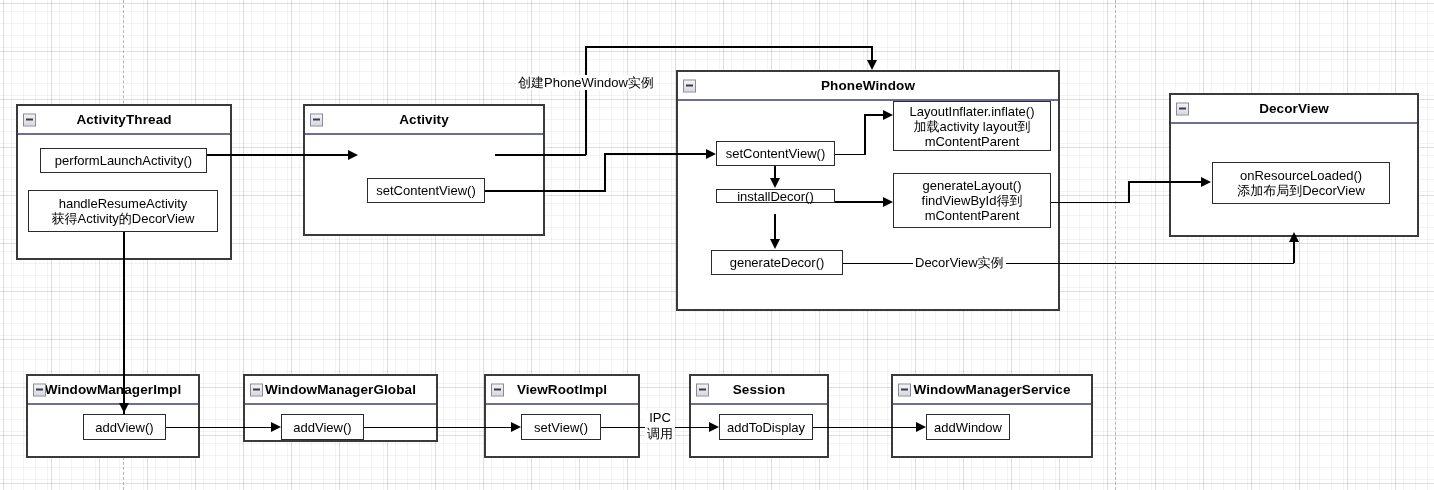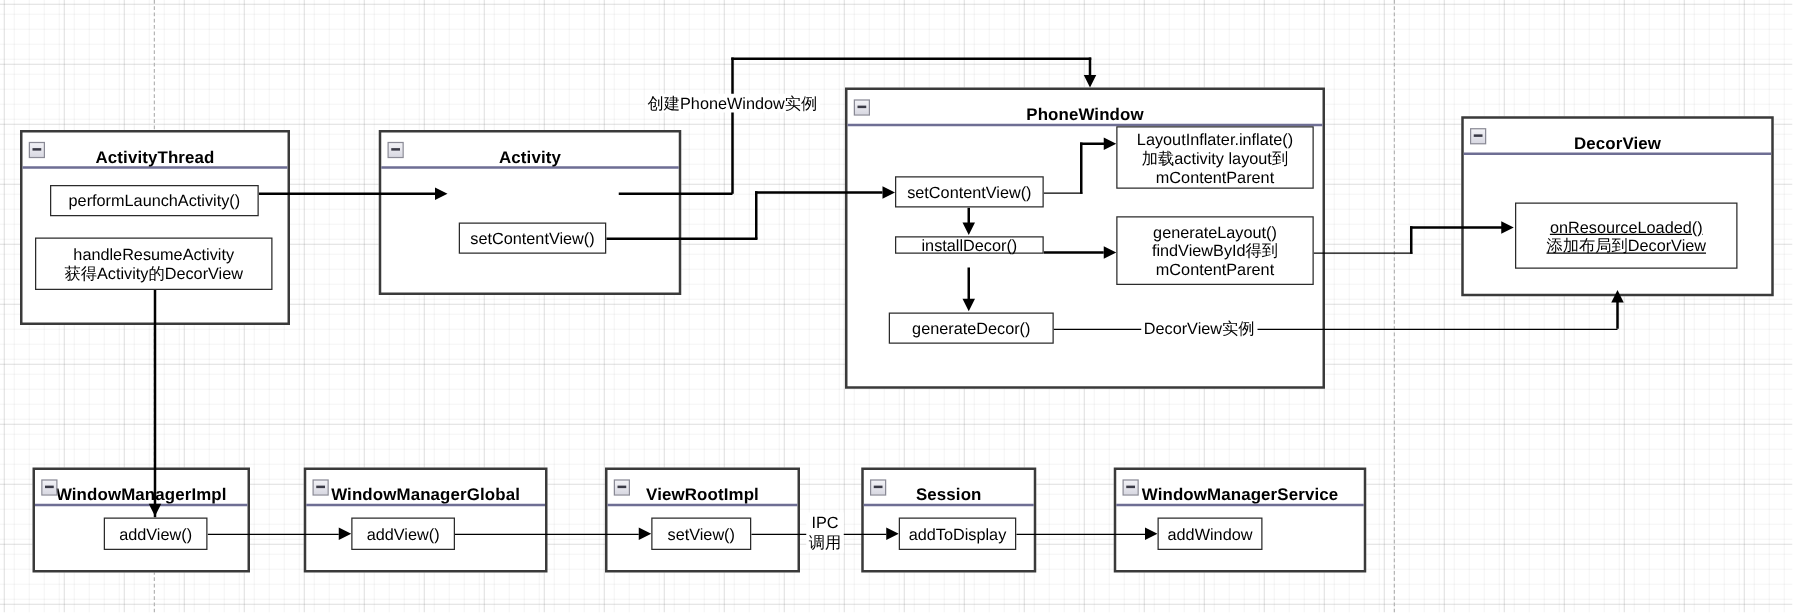--- a/index.html
+++ b/index.html
@@ -29,21 +29,21 @@
   .uml{
     position:absolute;
     background:#ffffff;
     border:2px solid #3a3a3a;
     box-sizing:border-box;
   }
   .uml-header{
     position:relative;
     height:29px;
     border-bottom:2px solid #6e6e94;
-    display:flex;align-items:flex-end;justify-content:center;
+    display:flex;align-items:center;justify-content:center;
     box-sizing:border-box;
   }
   .uml-title{
     font-weight:bold;font-size:13.5px;color:#000;
     letter-spacing:.1px;white-space:nowrap;
   }
   .collapse-icon{
     position:absolute;left:5px;top:50%;transform:translateY(-50%);
     width:13px;height:13px;box-sizing:border-box;
     border:1px solid #8a8a96;
@@ -121,32 +121,32 @@
   <div class="mbox" style="left:893px;top:173px;width:158px;height:55px;">generateLayout()
 findViewById得到
 mContentParent</div>
 
   <div class="uml" style="left:1169px;top:93px;width:250px;height:144px;">
     <div class="uml-header">
       <span class="collapse-icon"></span>
       <span class="uml-title">DecorView</span>
     </div>
   </div>
-  <div class="mbox" style="left:1212px;top:162px;width:178px;height:53px;text-decoration:underline;">onResourceLoaded()
+  <div class="mbox" style="left:1212px;top:162px;width:178px;height:42px;">onResourceLoaded()
 添加布局到DecorView</div>
 
   <div class="uml" style="left:26px;top:374px;width:174px;height:84px;">
     <div class="uml-header">
       <span class="collapse-icon"></span>
       <span class="uml-title">WindowManagerImpl</span>
     </div>
   </div>
   <div class="mbox" style="left:83px;top:414px;width:83px;height:26px;">addView()</div>
 
-  <div class="uml" style="left:243px;top:374px;width:195px;height:84px;">
+  <div class="uml" style="left:243px;top:374px;width:195px;height:68px;">
     <div class="uml-header">
       <span class="collapse-icon"></span>
       <span class="uml-title">WindowManagerGlobal</span>
     </div>
   </div>
   <div class="mbox" style="left:281px;top:414px;width:83px;height:26px;">addView()</div>
 
   <div class="uml" style="left:484px;top:374px;width:156px;height:84px;">
     <div class="uml-header">
       <span class="collapse-icon"></span>

